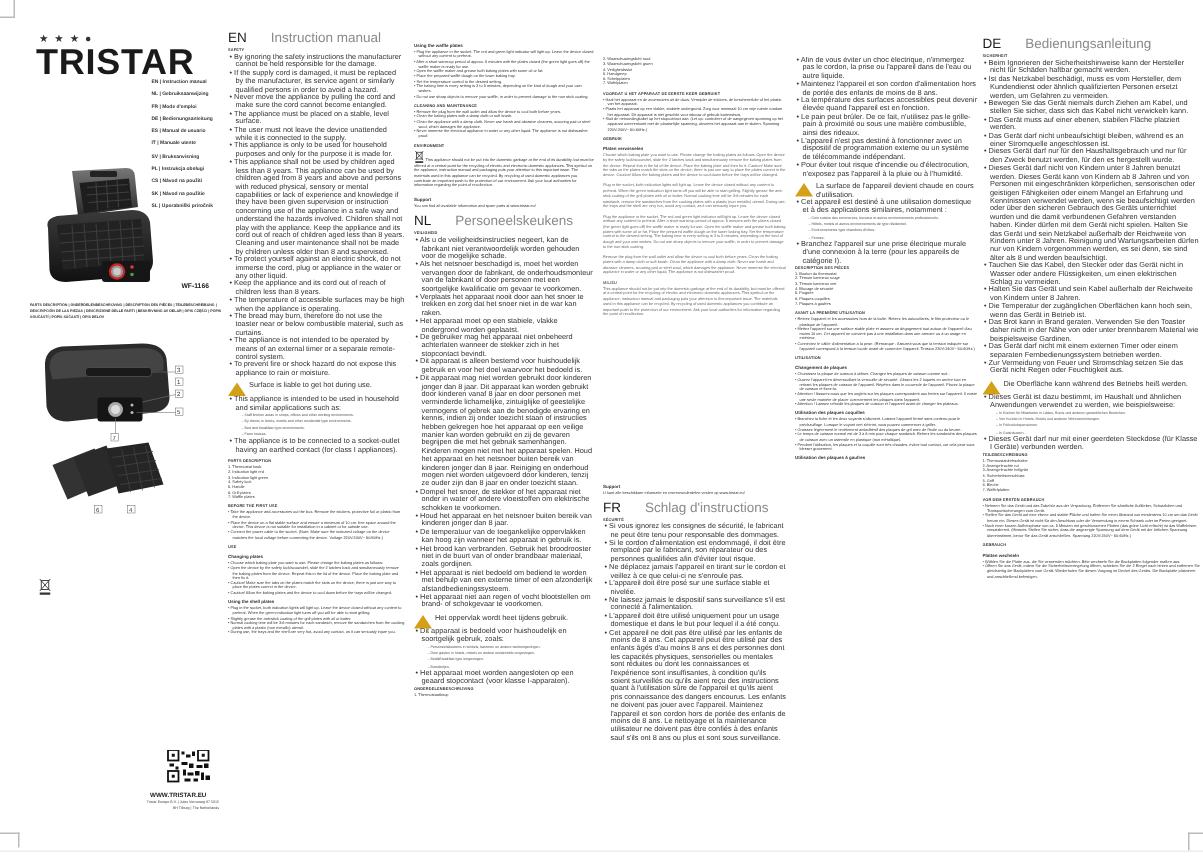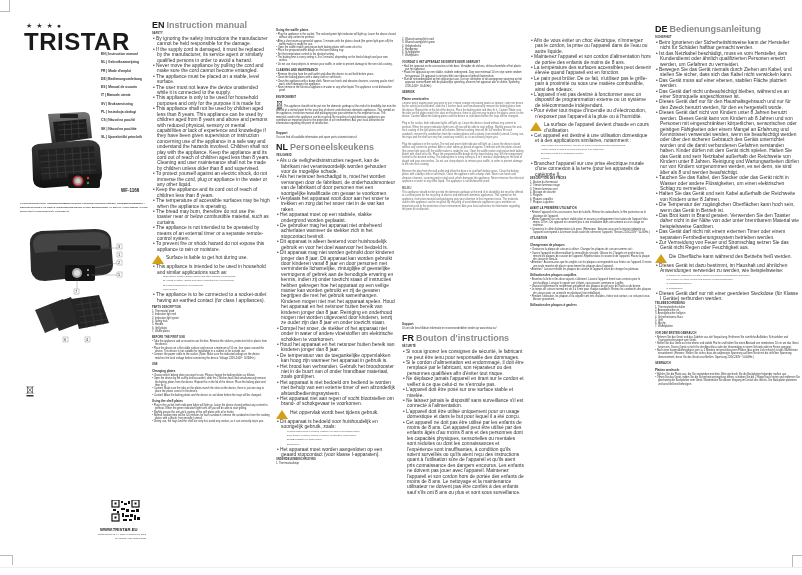--- a/index.html
+++ b/index.html
@@ -15,22 +15,22 @@
 .product{position:absolute;left:28px;top:108px;width:80px;height:85px}
 .model{position:absolute;left:121px;top:188px;font-size:4.5px;font-weight:bold}
 .subtitle{position:absolute;left:20px;top:202px;width:130px;font-size:2.4px;line-height:4px;font-weight:bold;color:#333}
 .figure{position:absolute;left:25px;top:225px;width:100px;height:120px}
 .weee-small{position:absolute;left:26px;top:385px;width:8px;height:12px}
 .qr{position:absolute;left:110px;top:500px;width:32px;height:22px}
 .site{position:absolute;left:100px;top:527px;font-size:4.2px;font-weight:bold}
 .addr{position:absolute;left:94px;top:533px;width:52px;font-size:2.4px;line-height:3.6px;text-align:right;color:#444}
 .col{position:absolute;top:20px;font-size:4.9px;line-height:5.4px;color:#333}
 .col h1{font-size:9px;line-height:11px;font-weight:bold;color:#1a1a1a;margin-bottom:1px;white-space:nowrap}
-.col h1 .lang{font-weight:bold;color:#1a1a1a}
-.col h1 .t{font-weight:bold;color:#8a8a8a;margin-left:2px}
+.col h1 .lang{font-weight:normal;color:#1a1a1a}
+.col h1 .t{font-weight:normal;color:#8a8a8a;margin-left:16px}
 .sec{font-size:2.6px;font-weight:bold;line-height:4px;letter-spacing:0.1px;text-transform:uppercase}
 .sub{font-size:3px;font-weight:bold;line-height:5px;margin-top:2px}
 .big li{font-size:4.9px;line-height:5.4px;list-style:none;padding-left:5px;text-indent:-4px}
 .big li:before{content:"• ";}
 .small{font-size:2.6px;line-height:3.3px}
 .small li{list-style:none;padding-left:3px;text-indent:-3px}
 .small li:before{content:"• ";}
 .dash li{list-style:none;font-size:2.4px;line-height:4.3px;padding-left:9px;color:#555}
 .dash li:before{content:"– "}
 .parts div{font-size:2.6px;line-height:3.3px}
@@ -365,21 +365,21 @@
       <span>Choose which baking plate you want to use. Please change the baking plates as follows:</span> <span>Open the device by the safety lock/scoundrel, slide the 2 latches back and simultaneously remove the baking plates from the device. Repeat this in the lid of the device. Place the baking plate and then fix it.</span> <span>Caution! Make sure the tabs on the plates match the slots on the device, there is just one way to place the plates correct in the device.</span> <span>Caution! Allow the baking plates and the device to cool down before the trays will be changed.</span><br><br>
       <span>Plug in the socket, both indication lights will light up. Leave the device closed without any content to preheat. When the green indication light turns off you will be able to start grilling.</span> <span>Slightly grease the anti-stick coating of the grill plates with oil or butter.</span> <span>Normal cooking time will be 3-6 minutes for each sandwich, remove the sandwiches from the cooking plates with a plastic (non metallic) utensil.</span> <span>During use, the trays and the shell are very hot, avoid any contact, as it can seriously injure you.</span><br><br>
       <span>Plug the appliance in the socket. The red and green light indicator will light up. Leave the device closed without any content to preheat.</span> <span>After a short warm-up period of approx. 5 minutes with the plates closed (the green light goes off) the waffle maker is ready for use.</span> <span>Open the waffle maker and grease both baking plates with some oil or fat.</span> <span>Place the prepared waffle dough on the lower baking tray.</span> <span>Set the temperature control to the desired setting.</span> <span>The baking time is every setting is 3 to 5 minutes, depending on the kind of dough and your own wishes.</span> <span>Do not use sharp objects to remove your waffle, in order to prevent damage to the non stick coating.</span><br><br>
       <span>Remove the plug from the wall outlet and allow the device to cool both before years.</span> <span>Clean the baking plates with a damp cloth or soft brush.</span> <span>Clean the appliance with a damp cloth. Never use harsh and abrasive cleaners, scouring pad or steel wool, which damages the appliance.</span> <span>Never immerse the electrical appliance in water or any other liquid. The appliance is not dishwasher proof.</span><br><br>
       <span class="sec">MILIEU</span><br>
       <span>This appliance should not be put into the domestic garbage at the end of its durability, but must be offered at a central point for the recycling of electric and electronic domestic appliances. This symbol on the appliance, instruction manual and packaging puts your attention to this important issue. The materials used in this appliance can be recycled. By recycling of used domestic appliances you contribute an important push to the protection of our environment. Ask your local authorities for information regarding the point of recollection.</span>
     </div>
     <div class="sub">Support</div>
     <div class="para">U kunt alle beschikbare informatie en reserveonderdelen vinden op www.tristar.eu!</div>
     <div class="gap"></div>
-    <h1><span class="lang">FR</span><span class="t">Bouton d'instructions</span></h1>
+    <h1><span class="lang">FR</span><span class="t">Schlag d'instructions</span></h1>
     <div class="sec">SÉCURITÉ</div>
     <ul class="big">
       <li>Si vous ignorez les consignes de sécurité, le fabricant ne peut être tenu pour responsable des dommages.</li>
       <li>Si le cordon d'alimentation est endommagé, il doit être remplacé par le fabricant, son réparateur ou des personnes qualifiées afin d'éviter tout risque.</li>
       <li>Ne déplacez jamais l'appareil en tirant sur le cordon et veillez à ce que celui-ci ne s'enroule pas.</li>
       <li>L'appareil doit être posé sur une surface stable et nivelée.</li>
       <li>Ne laissez jamais le dispositif sans surveillance s'il est connecté à l'alimentation.</li>
       <li>L'appareil doit être utilisé uniquement pour un usage domestique et dans le but pour lequel il a été conçu.</li>
       <li>Cet appareil ne doit pas être utilisé par les enfants de moins de 8 ans. Cet appareil peut être utilisé par des enfants âgés d'au moins 8 ans et des personnes dont les capacités physiques, sensorielles ou mentales sont réduites ou dont les connaissances et l'expérience sont insuffisantes, à condition qu'ils soient surveillés ou qu'ils aient reçu des instructions quant à l'utilisation sûre de l'appareil et qu'ils aient pris connaissance des dangers encourus. Les enfants ne doivent pas jouer avec l'appareil. Maintenez l'appareil et son cordon hors de portée des enfants de moins de 8 ans. Le nettoyage et la maintenance utilisateur ne doivent pas être confiés à des enfants sauf s'ils ont 8 ans ou plus et sont sous surveillance.</li>
     </ul>

